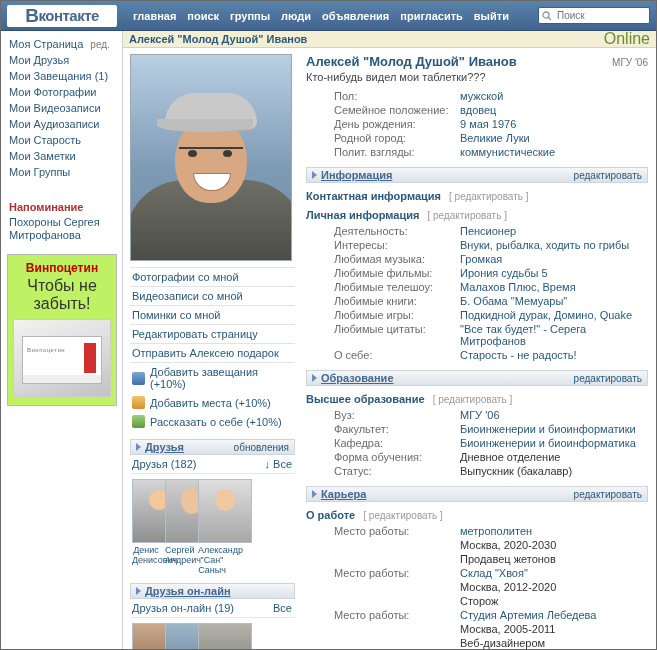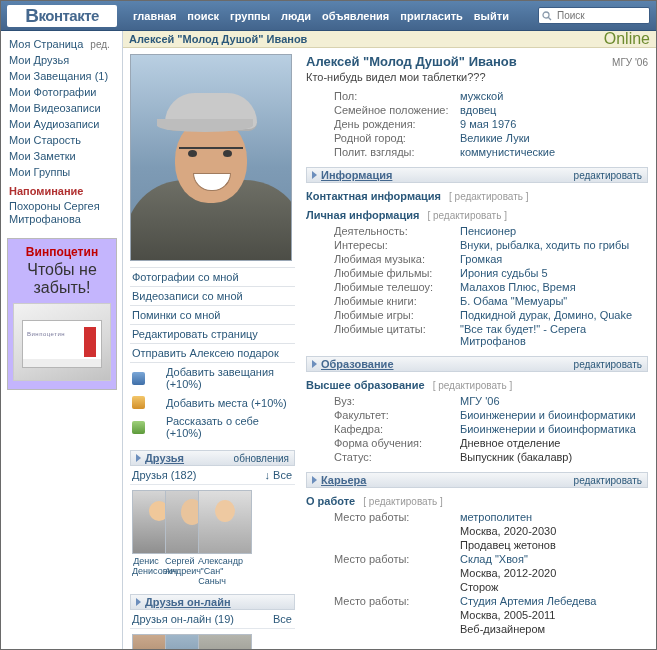--- a/index.html
+++ b/index.html
@@ -121,32 +121,32 @@
   .side-item .edit {
     color: #777777;
     font-size: 10px;
     margin-left: 4px;
   }
   .side-item .cnt { color: #2b587a; }
   .side-note-title {
     color: #b03030;
     font-weight: bold;
     font-size: 11px;
-    margin: 5px 0 3px 2px;
+    margin: 21px 0 3px 2px;
   }
   .side-note-link {
     color: #2b587a;
     font-size: 11px;
     margin-left: 2px;
     line-height: 13px;
   }
   .ad-box {
     margin: 12px 0 0 0;
     border: 1px solid #b9b9b9;
-    background: #c4b5fd;
+    background: #bef264;
     width: 110px;
     box-sizing: border-box;
     padding: 6px 3px 8px 3px;
     text-align: center;
   }
   .ad-title {
     color: #c00000;
     font-weight: bold;
     font-size: 12px;
     margin-bottom: 2px;
@@ -272,21 +272,21 @@
   .linklist .row {
     border-bottom: 1px solid #dfe3e8;
     padding: 3px 2px;
     color: #2b587a;
     font-size: 11px;
     cursor: pointer;
   }
   .action-row {
     display: flex;
     align-items: center;
-    gap: 21px;
+    gap: 5px;
     padding: 3px 2px;
     font-size: 11px;
     color: #2b587a;
   }
   .ic {
     width: 13px; height: 13px; flex: 0 0 13px;
     border-radius: 2px;
     display: inline-block;
   }
   .ic.blue { background: linear-gradient(#7ba7d7, #3f6fa8); }
@@ -666,20 +666,24 @@
               <td class="v">Б. Обама "Мемуары"</td>
             </tr>
             <tr>
               <td class="k">Любимые игры:</td>
               <td class="v">Подкидной дурак, Домино, Quake</td>
             </tr>
             <tr>
               <td class="k">Любимые цитаты:</td>
               <td class="v">"Все так будет!" - Серега Митрофанов</td>
             </tr>
+            <tr>
+              <td class="k">О себе:</td>
+              <td class="v">Старость - не радость!</td>
+            </tr>
           </tbody>
             </table>
 
           <div class="blockhdr">
             <div class="t">
               <span class="tri"></span>
               <span>Образование</span>
             </div>
             <div class="r">редактировать</div>
           </div>

